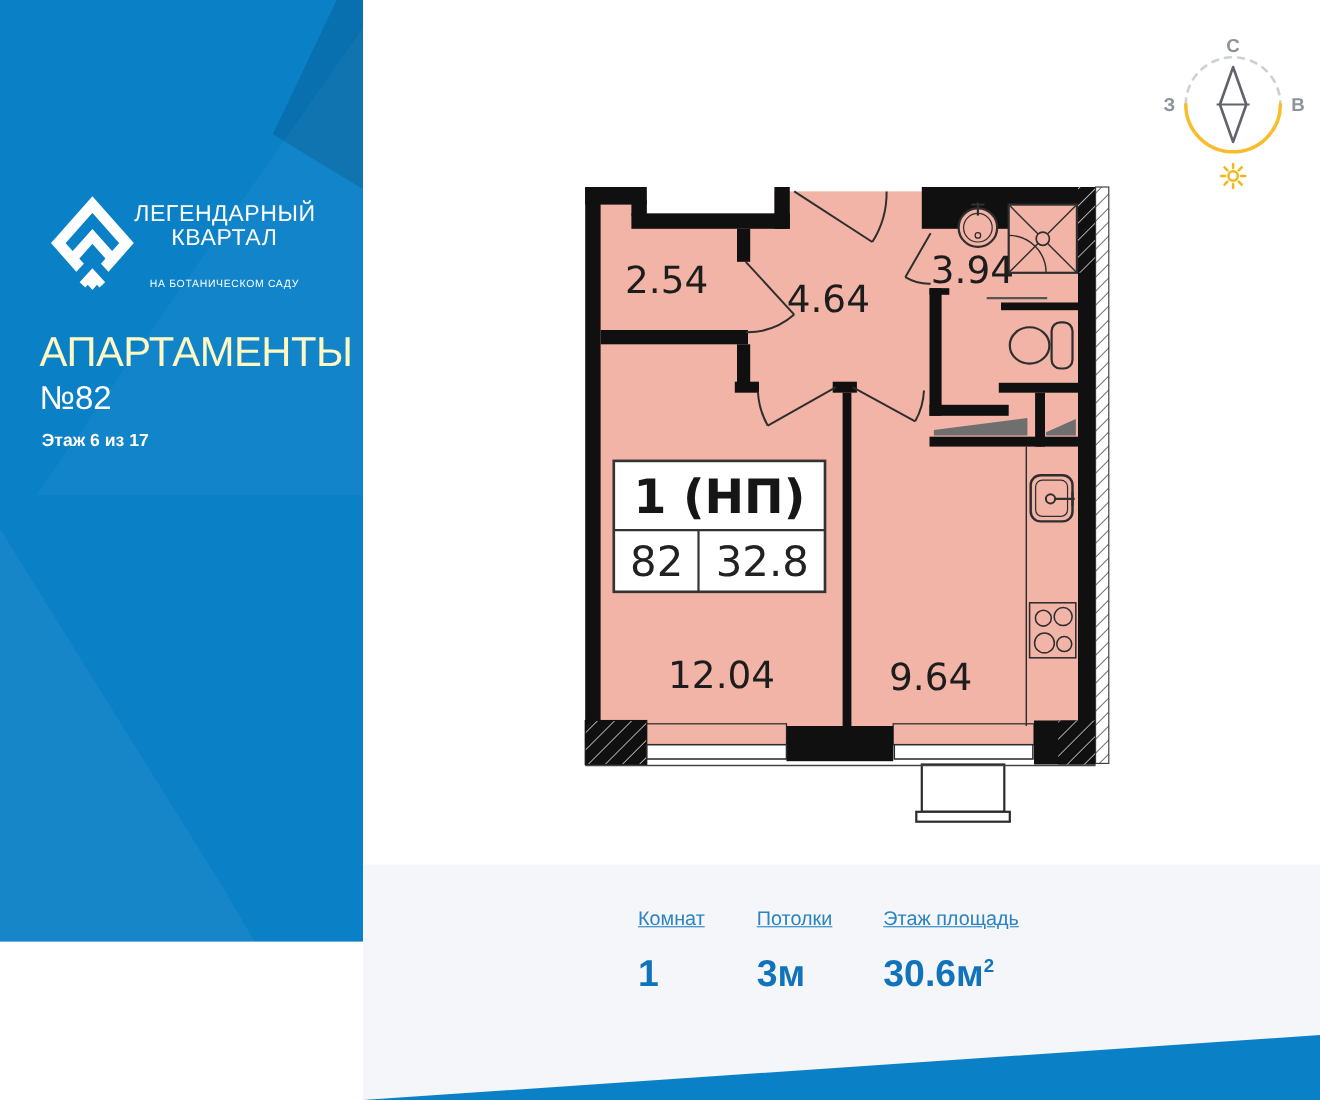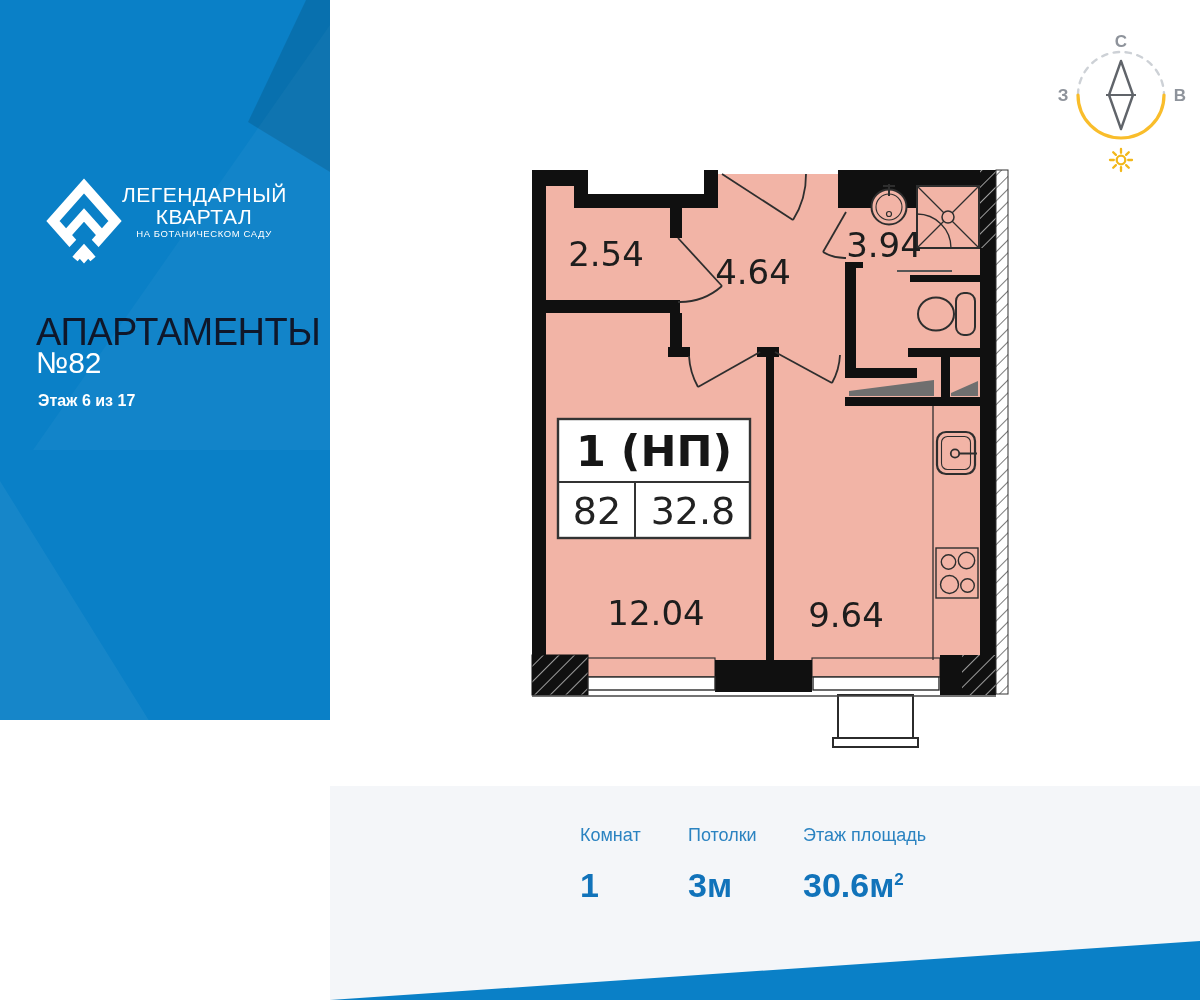--- a/index.html
+++ b/index.html
@@ -1,34 +1,34 @@
 <!DOCTYPE html>
 <html><head>
 <meta charset="utf-8">
 <style>
   html,body{margin:0;padding:0;background:#ffffff;}
   #page{position:relative;width:1200px;height:1000px;overflow:hidden;
         font-family:"Liberation Sans",sans-serif;background:#ffffff;}
 
   
-  #sidebar{position:absolute;left:0;top:0;width:330px;height:720px;
+  #sidebar{position:absolute;left:0;top:0;width:330px;height:856px;
            background:#0A80C7;overflow:hidden;}
   #sidebar svg.deco{position:absolute;left:0;top:0;}
   .logo-icon{position:absolute;left:0;top:0;}
   .logo-text{position:absolute;left:122px;top:184px;width:164px;text-align:center;color:#fff;}
   .logo-line{font-size:21px;line-height:22px;letter-spacing:0.5px;font-weight:400;}
-  .logo-tagline{margin-top:0;font-size:9.5px;letter-spacing:0.6px;font-weight:400;white-space:nowrap;}
-  .side-title1{position:absolute;left:36px;top:300px;color:#0f172a;font-size:38px;font-weight:400;letter-spacing:-0.5px;margin-top:11px;}
+  .logo-tagline{margin-top:25px;font-size:9.5px;letter-spacing:0.6px;font-weight:400;white-space:nowrap;}
+  .side-title1{position:absolute;left:36px;top:300px;color:#fef9c3;font-size:38px;font-weight:400;letter-spacing:-0.5px;}
   .side-title2{position:absolute;left:36px;top:346px;color:#fff;font-size:30px;font-weight:400;}
   .side-floor{position:absolute;left:38px;top:392px;color:#fff;font-size:16px;font-weight:700;}
 
   
   #stats{position:absolute;left:330px;top:786px;width:870px;height:214px;background:#F4F6F9;}
   .stat{position:absolute;top:0;height:160px;}
-  .stat .lbl{position:absolute;top:39px;left:0;font-size:18px;color:#2B83C1;white-space:nowrap;}
+  .stat .lbl{position:absolute;top:39px;left:0;font-size:18px;color:#2B83C1;white-space:nowrap;text-decoration:underline;}
   .stat .val{position:absolute;top:80px;left:0;font-size:34px;font-weight:700;color:#1173BA;white-space:nowrap;}
   .stat .val sup{font-size:17px;}
   #stat-0{left:250px;} #stat-1{left:358px;} #stat-2{left:473px;}
 
   
   #overlay{position:absolute;left:0;top:0;width:1200px;height:1000px;}
   .plan-label{font-family:"DejaVu Sans",sans-serif;font-size:34px;font-weight:500;fill:#1D1D1D;}
   .box-type{font-family:"DejaVu Sans",sans-serif;font-size:43px;font-weight:600;fill:#161616;}
   .box-num{font-family:"DejaVu Sans",sans-serif;font-size:38px;font-weight:400;fill:#222;}
   .compass-letter{font-family:"Liberation Sans",sans-serif;font-size:17px;font-weight:700;fill:#8E939B;}

